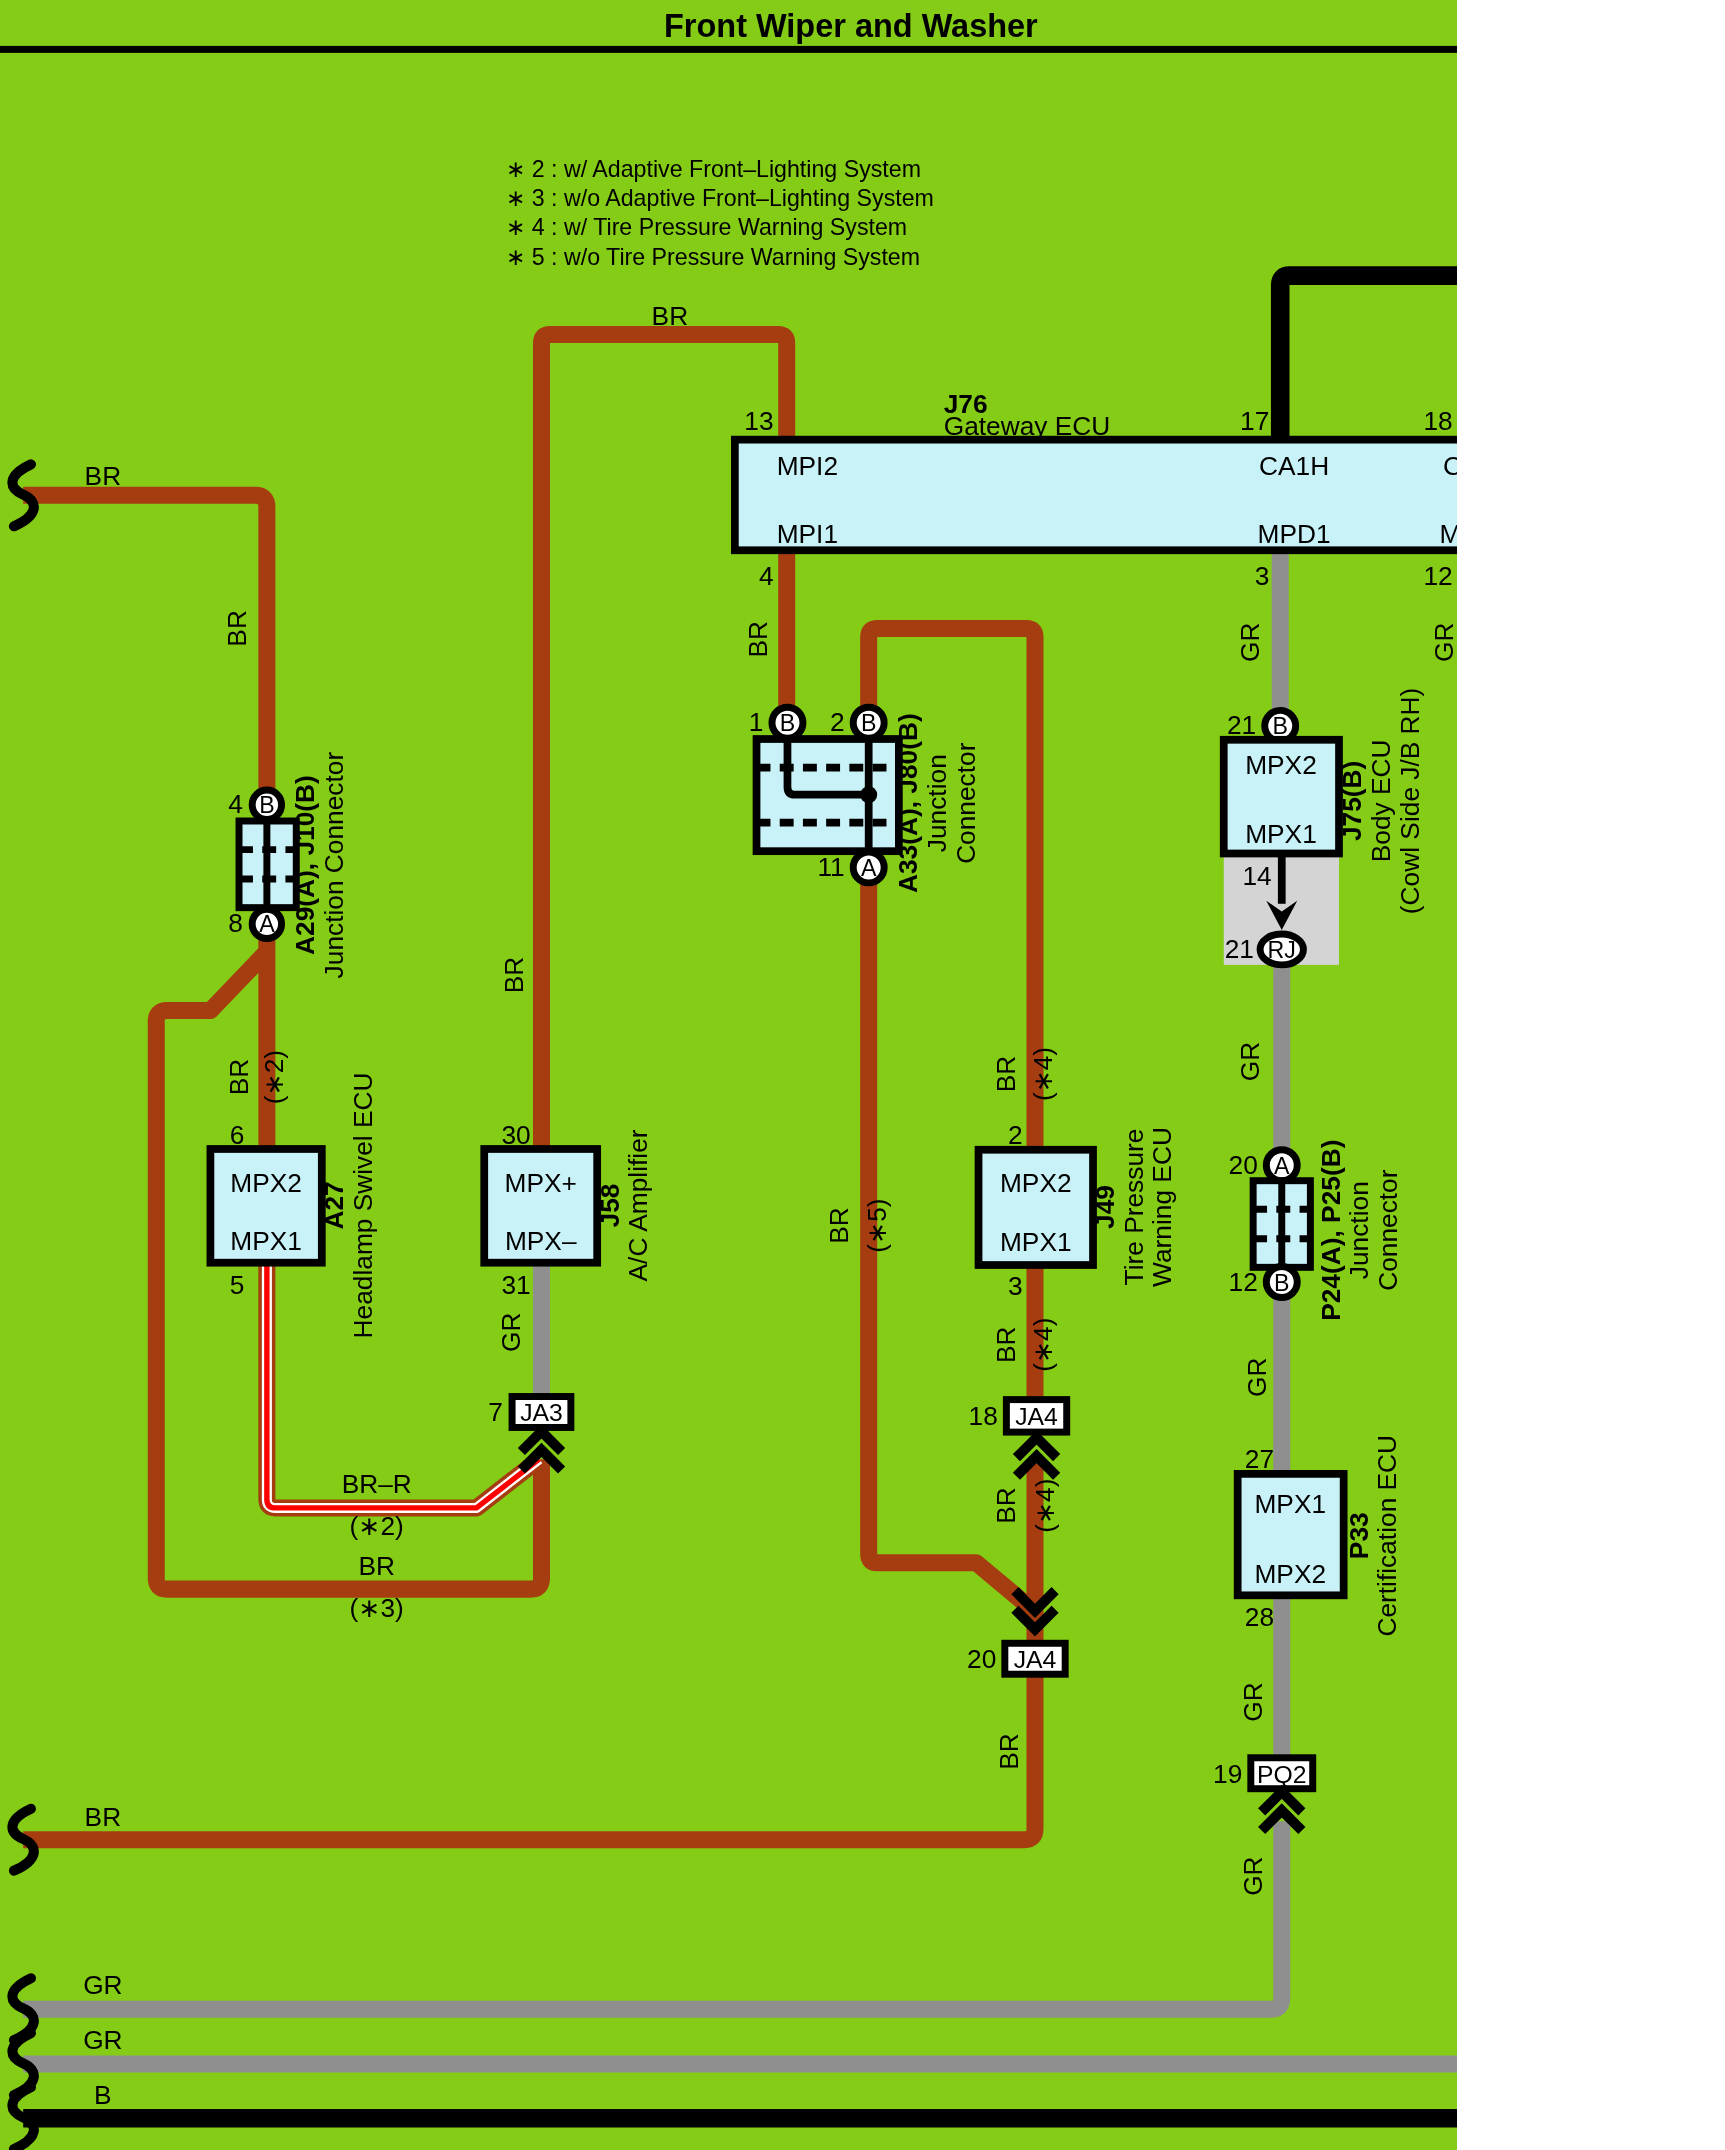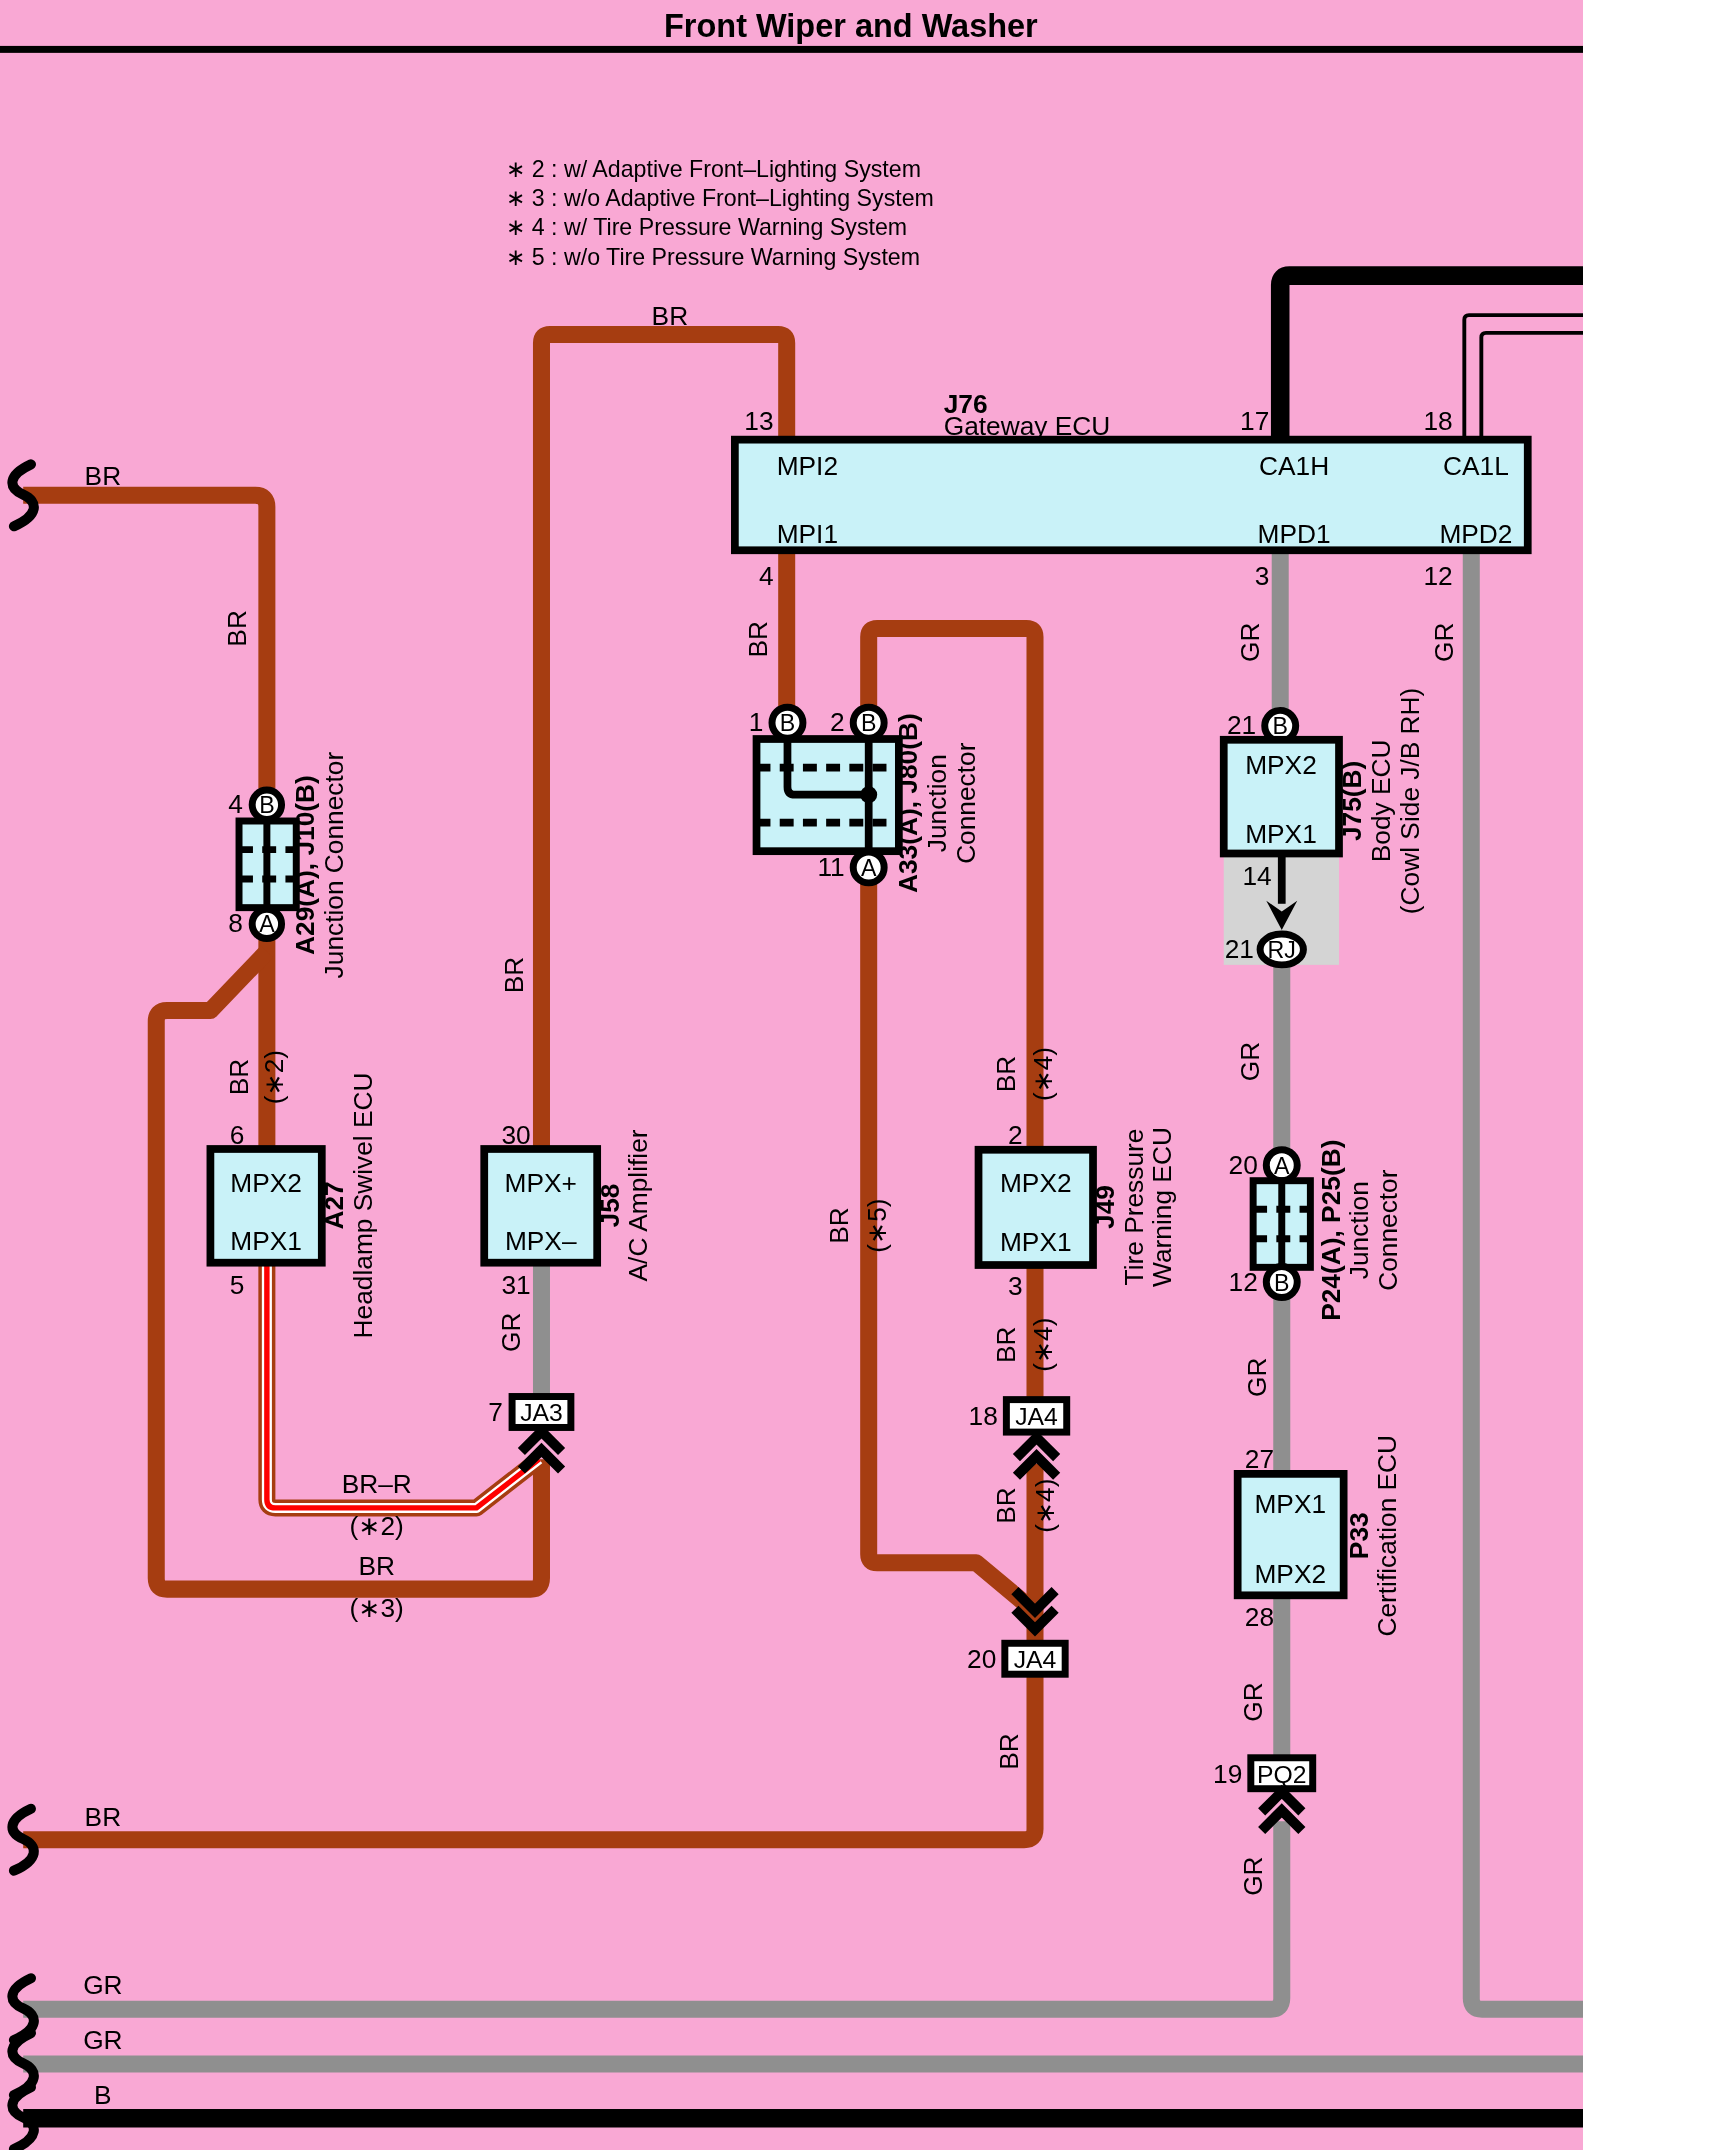--- a/index.html
+++ b/index.html
@@ -1,16 +1,16 @@
 <!DOCTYPE html>
 <html style="font-size:12.4px"><head>
 <meta charset="utf-8">
 <style>
   html,body{margin:0;padding:0;background:#fff;}
-  .page{position:relative;width:1583px;height:2151px;background:#f9a8d4;overflow:hidden;}
+  .page{position:relative;width:1457px;height:2151px;background:#84cc16;overflow:hidden;}
   svg{position:absolute;left:0;top:0;}
   text{font-family:"Liberation Sans",sans-serif;font-size:34px;fill:#000;}
   .t42{font-size:42px;} .t32{font-size:32px;} .t30{font-size:30px;}
   .bold{font-weight:bold;}
   .mid{text-anchor:middle;} .end{text-anchor:end;}
   .wbr{stroke:#A63D11;stroke-width:22;fill:none;stroke-linejoin:round;}
   .wgr{stroke:#8F8F8F;stroke-width:22;fill:none;stroke-linejoin:round;}
   .wblk{stroke:#000000;stroke-width:24;fill:none;stroke-linejoin:round;}
   .wwht{stroke:#000000;stroke-width:5;fill:none;stroke-linejoin:round;}
   .wred{stroke:#FF0000;stroke-width:7;fill:none;stroke-linejoin:round;}

